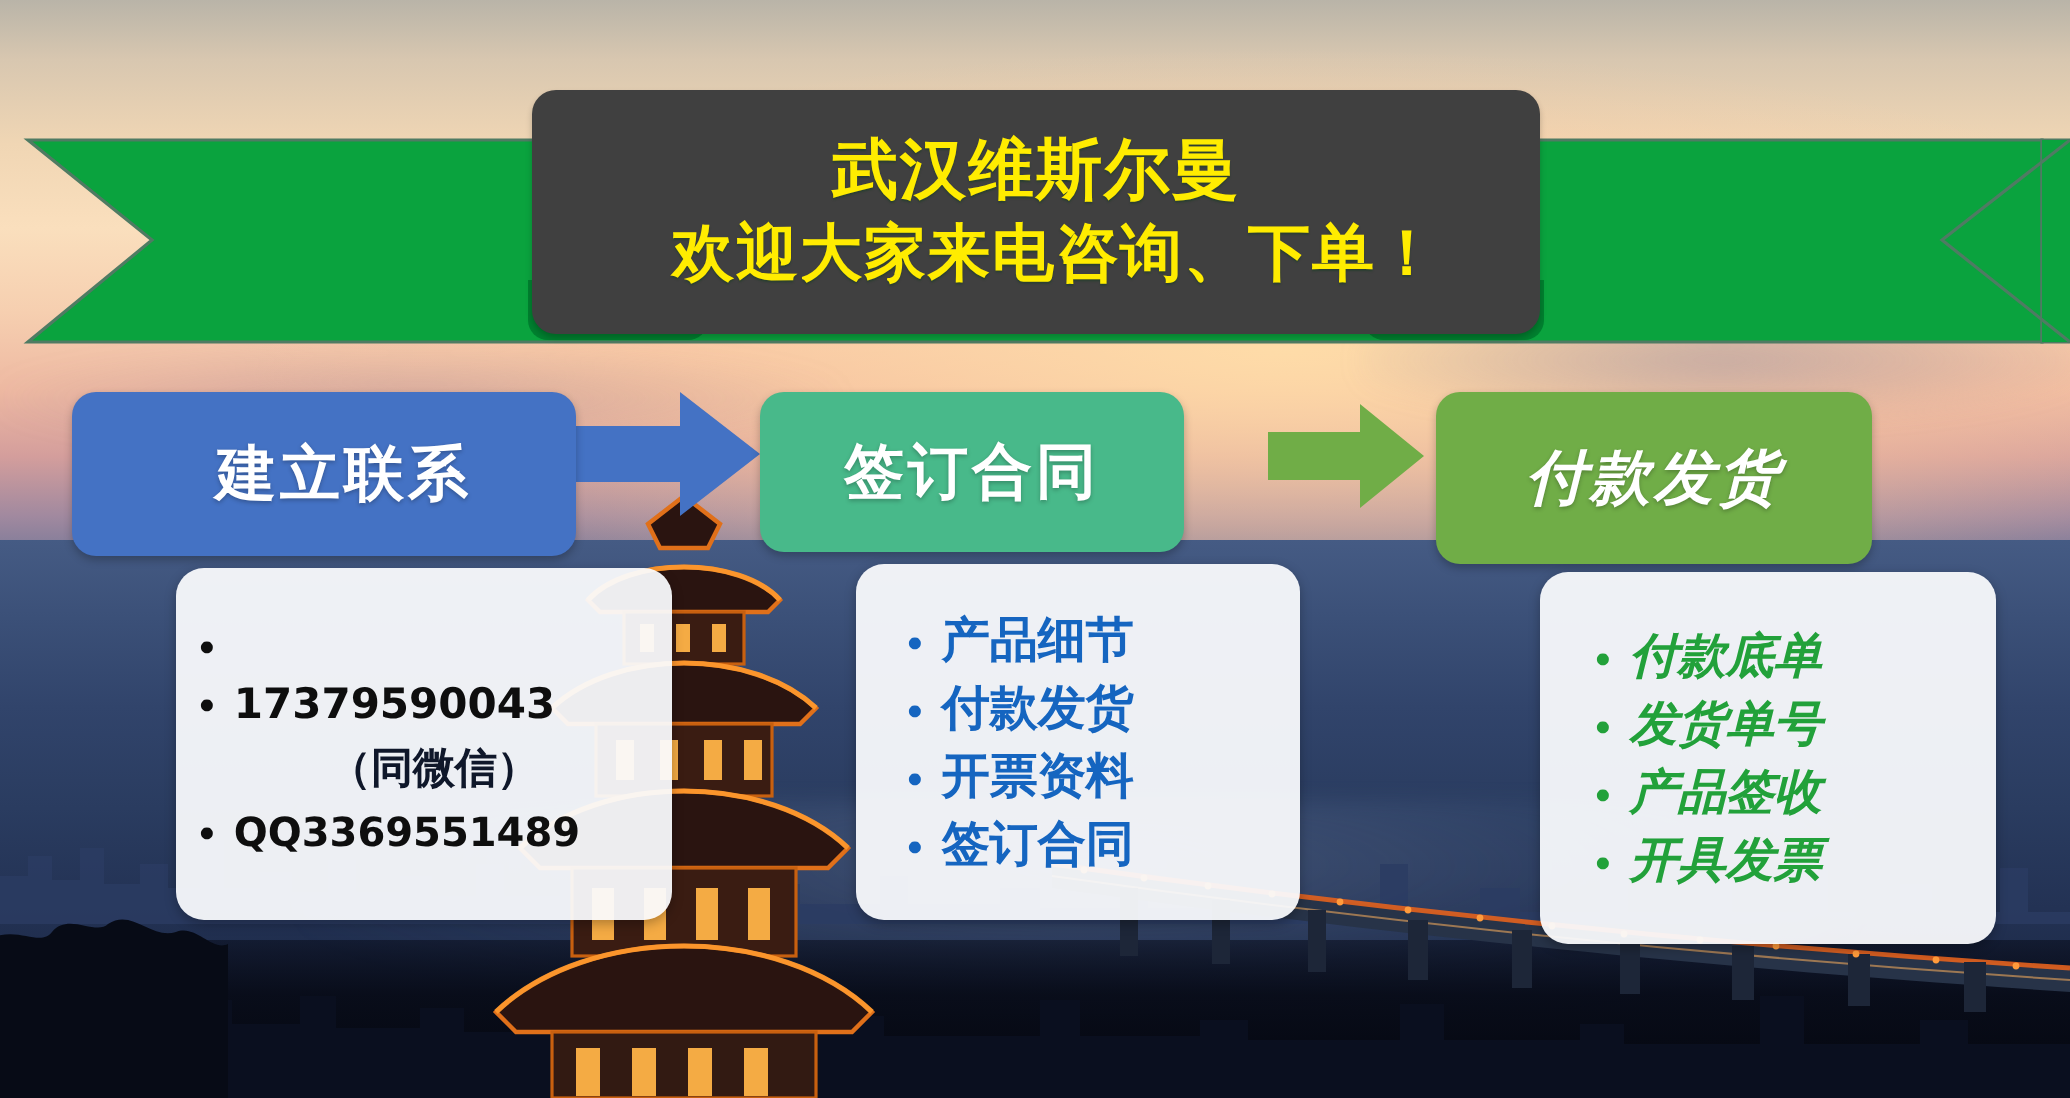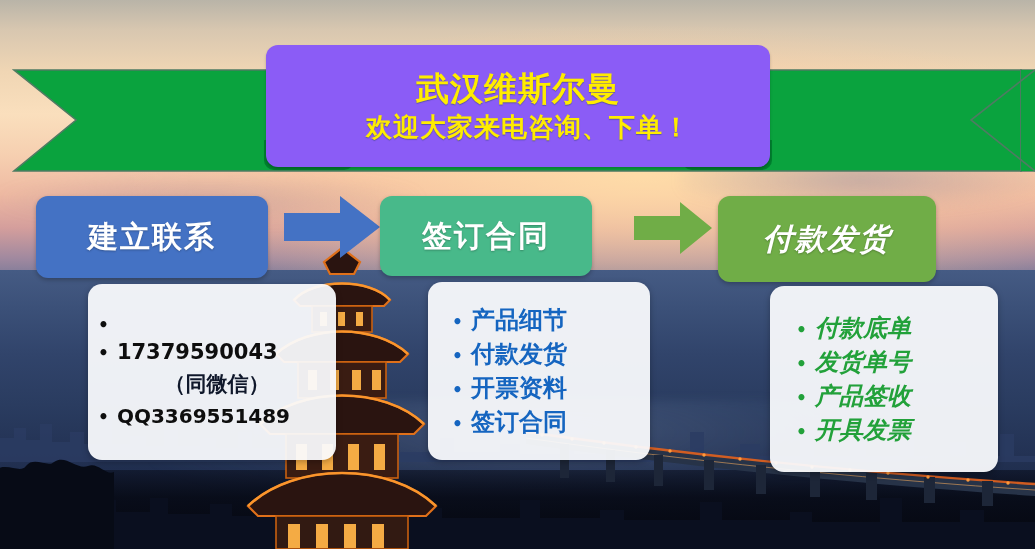--- a/index.html
+++ b/index.html
@@ -100,21 +100,21 @@
     width: 90px; height: 30px;
     background: #00802f;
     border-radius: 0 0 10px 10px;
   }
   .ribbon-fold-l { left: 264px; }
   .ribbon-fold-r { left: 682px; }
   .ribbon-center {
     position: absolute;
     left: 266px; top: 45px;
     width: 504px; height: 122px;
-    background: #8b5cf6;
+    background: #404040;
     border-radius: 12px;
     box-shadow: 0 2px 3px rgba(0,0,0,0.22);
   }
   .ribbon-title {
     position: absolute;
     left: 0; top: 0;
     width: 504px; height: 122px;
     display: flex;
     flex-direction: column;
     align-items: center;
@@ -123,21 +123,21 @@
   }
   .ribbon-line {
     color: #ffec00;
     font-size: 33px;
     font-weight: bold;
     letter-spacing: 1px;
     line-height: 1.22;
     white-space: nowrap;
     text-shadow: 0 1px 1px rgba(0,60,20,0.35);
   }
-  .ribbon-line.l2 { font-size: 26px; margin-left: 20px; }
+  .ribbon-line.l2 { font-size: 31px; margin-left: 20px; }
 
   
   .card { position: absolute; }
   .card-head {
     position: absolute;
     left: 0; top: 0;
     border-radius: 12px;
     display: flex;
     align-items: center;
     justify-content: center;
@@ -179,21 +179,21 @@
     font-size: 17px;
     line-height: 1;
   }
   .sub-line {
     font-weight: bold;
     white-space: nowrap;
   }
 
   
   #card1 { left: 36px; top: 196px; width: 300px; height: 270px; }
-  #card1 .card-head { width: 232px; height: 82px; background: #4472c4; }
+  #card1 .card-head { width: 232px; height: 82px; background: #4472c4; padding-left: 20px; }
   #card1 .card-body {
     left: 52px; top: 88px; width: 248px; height: 176px;
     padding: 10px 6px 10px 10px;
   }
   #card1 .bullet-list { gap: 6px; color: #0e0e0e; font-size: 21px; }
   #card1 .sub-line { color: #0f172a; font-size: 21px; text-align: center; padding-left: 6px; }
   #card1 .qq { font-size: 20px; }
 
   
   #card2 { left: 380px; top: 196px; width: 270px; height: 270px; }

